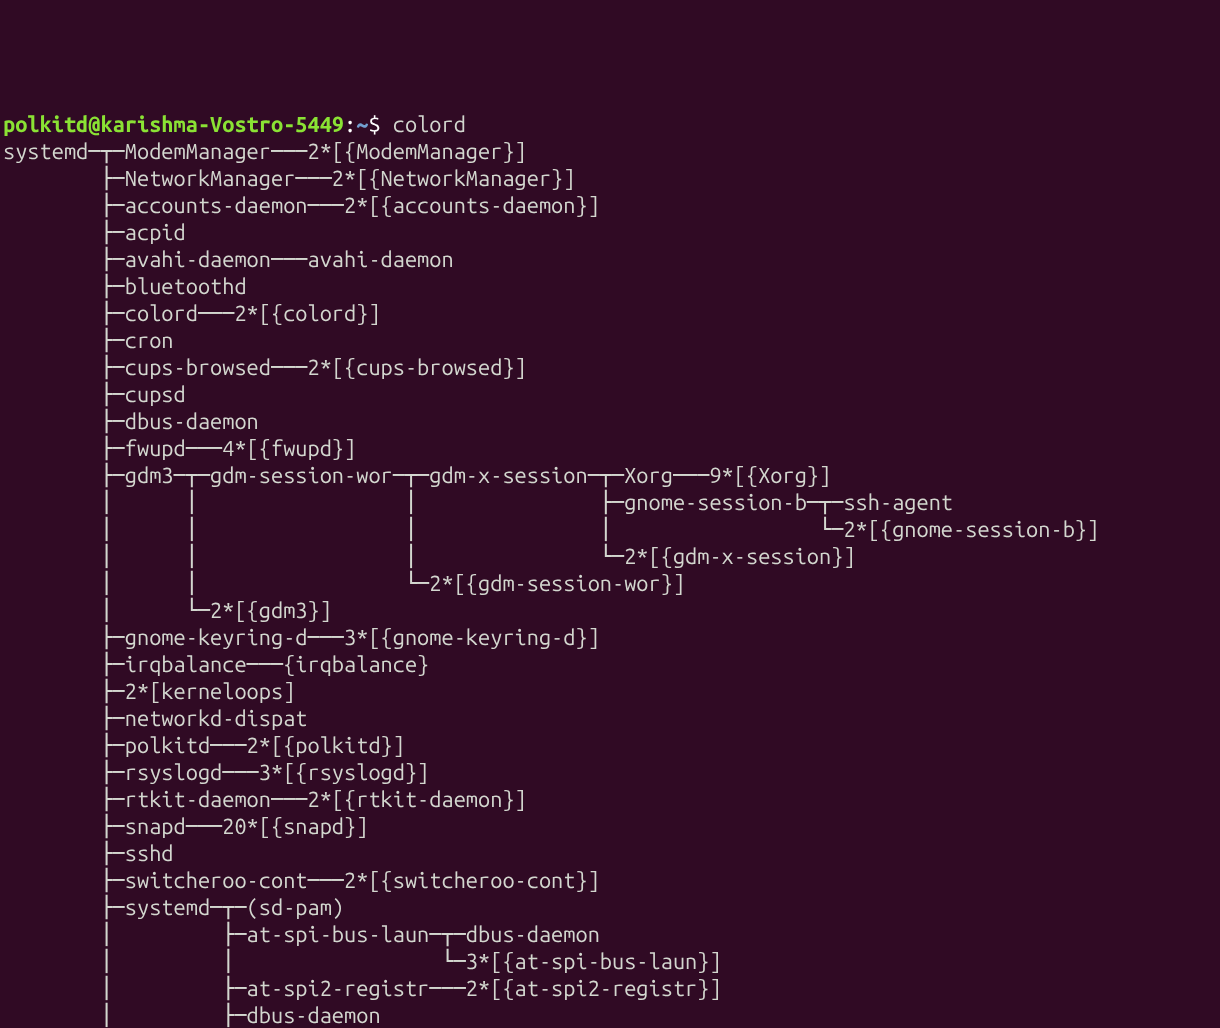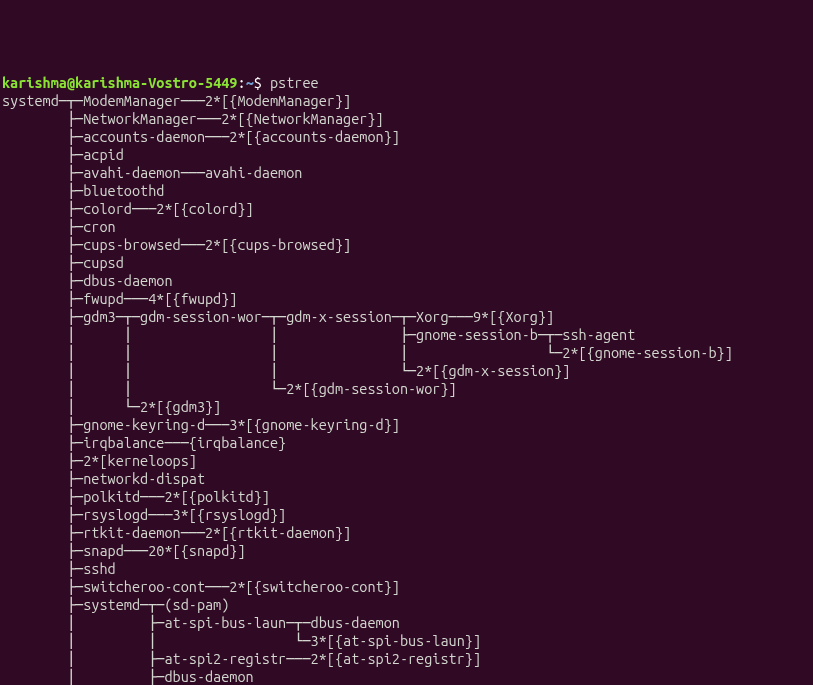--- a/index.html
+++ b/index.html
@@ -21,21 +21,21 @@
     .prompt-tilde { color: #729fcf; font-weight: bold; }
     .prompt-dollar { color: #ffffff; }
     .cmd { color: #d3d7cf; }
     .tree { color: #d3d7cf; }
   </style>
 </head>
 <body>
 
 
 
-<div><span><span class="prompt-user">karishma</span><span class="prompt-user">@</span><span class="prompt-host">karishma-Vostro-5449</span><span class="prompt-colon">:</span><span class="prompt-tilde">~</span><span class="prompt-dollar">$ </span><span class="cmd">pstree</span></span>
+<div><span><span class="prompt-user">polkitd</span><span class="prompt-user">@</span><span class="prompt-host">karishma-Vostro-5449</span><span class="prompt-colon">:</span><span class="prompt-tilde">~</span><span class="prompt-dollar">$ </span><span class="cmd">colord</span></span>
 <div class="tree" id="tree-output">systemd─┬─ModemManager───2*[{ModemManager}]
         ├─NetworkManager───2*[{NetworkManager}]
         ├─accounts-daemon───2*[{accounts-daemon}]
         ├─acpid
         ├─avahi-daemon───avahi-daemon
         ├─bluetoothd
         ├─colord───2*[{colord}]
         ├─cron
         ├─cups-browsed───2*[{cups-browsed}]
         ├─cupsd

